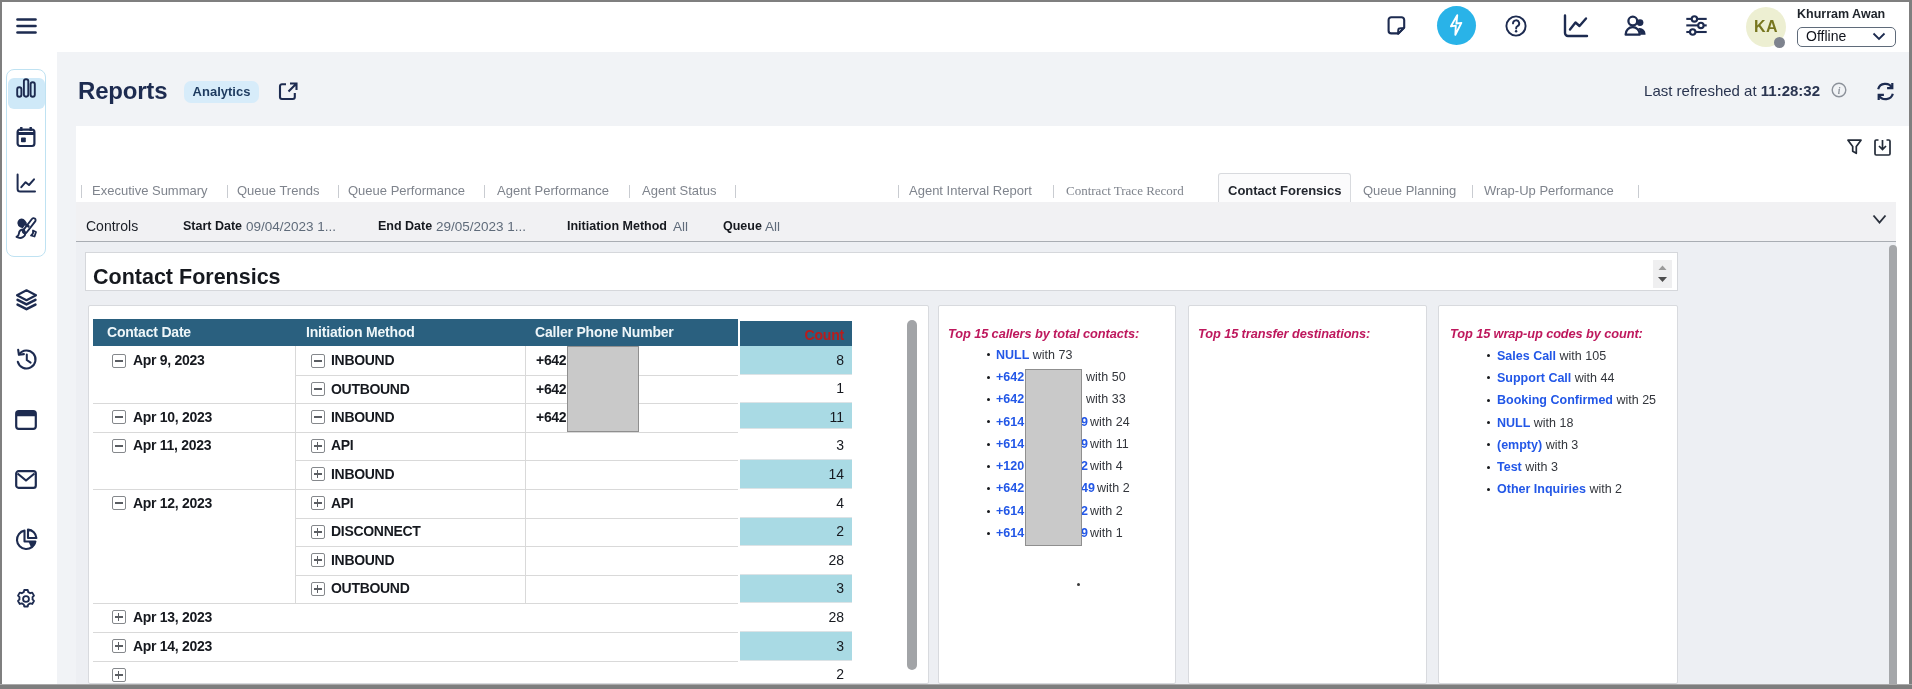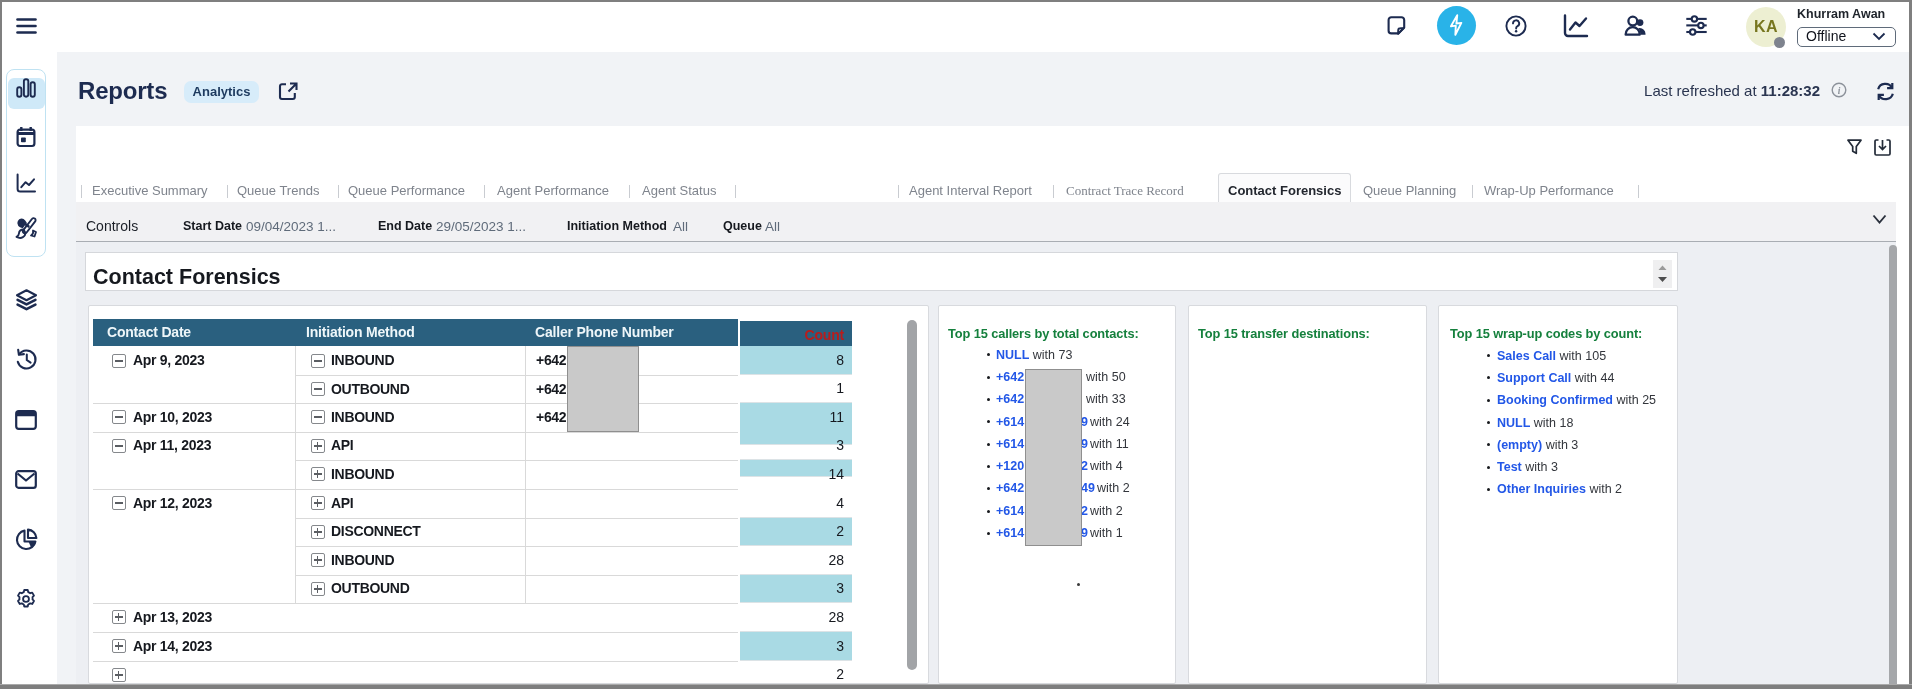--- a/index.html
+++ b/index.html
@@ -15,21 +15,21 @@
   .vl{position:absolute;width:1px;background:#d9d9d9;}
   .ebox{position:absolute;width:14px;height:14px;border:1.5px solid #85888c;border-radius:2px;box-sizing:border-box;background:#fff;}
   .ebox i{position:absolute;left:2px;right:2px;top:5px;height:1.8px;background:#5b5e63;}
   .ebox u{position:absolute;left:4.6px;top:2px;bottom:2px;width:1.8px;background:#5b5e63;text-decoration:none;}
   .trow{position:absolute;left:93px;font-weight:bold;font-size:14px;letter-spacing:-0.3px;color:#16191f;white-space:nowrap;}
   .cnt{position:absolute;left:740px;width:112px;box-sizing:border-box;border-bottom:1px solid #dce3e6;font-size:14px;color:#16191f;text-align:right;padding-right:8px;}
   .blue{background:#a9dae4;}
   .bul{position:absolute;width:3.4px;height:3.4px;border-radius:50%;background:#17191d;}
   .itm{position:absolute;font-size:12.5px;color:#33363c;white-space:nowrap;height:15px;line-height:15px;}
   .lnk{color:#2257e7;font-weight:bold;}
-  .ptitle{position:absolute;font-size:12.8px;font-weight:bold;color:#15803d;white-space:nowrap;letter-spacing:-0.1px;}
+  .ptitle{position:absolute;font-size:12.8px;font-weight:bold;color:#be185d;white-space:nowrap;letter-spacing:-0.1px;font-style:italic;}
 </style>
 </head>
 <body>
 
 <div class="abs" style="left:57px;top:52px;width:1853px;height:637px;background:#f1f3f6;"></div>
 
 <div class="abs" style="left:2px;top:2px;width:1908px;height:50px;background:#fff;"></div>
 <div id="nav-icons">
 
   <svg class="abs" style="left:16px;top:16px;" width="21" height="20" viewBox="0 0 21 20">
@@ -248,23 +248,23 @@
   <div id="table">
     <div class="abs" style="left:93px;top:319px;width:645px;height:27px;background:#2a607f;"></div>
     <div class="abs" style="left:740px;top:321px;width:112px;height:25px;background:#2a607f;"></div>
     <div class="abs" style="left:107px;top:324px;height:17px;line-height:17px;font-size:14px;letter-spacing:-0.2px;font-weight:bold;color:#eef6f9;">Contact Date</div>
     <div class="abs" style="left:306px;top:324px;height:17px;line-height:17px;font-size:14px;letter-spacing:-0.2px;font-weight:bold;color:#eef6f9;">Initiation Method</div>
     <div class="abs" style="left:535px;top:324px;height:17px;line-height:17px;font-size:14px;letter-spacing:-0.2px;font-weight:bold;color:#eef6f9;">Caller Phone Number</div>
     <div class="abs" style="left:740px;top:327px;width:104px;height:17px;line-height:17px;font-size:14px;letter-spacing:-0.2px;font-weight:bold;color:#b91c1c;text-align:right;">Count</div>
 
     <div class="cnt blue" style="top:346px;height:29px;line-height:28px;">8</div>
     <div class="cnt" style="top:375px;height:28px;line-height:27px;">1</div>
-    <div class="cnt blue" style="top:403px;height:42px;line-height:28px;">11</div>
+    <div class="cnt blue" style="top:403px;height:26px;line-height:28px;">11</div>
     <div class="cnt" style="top:432px;height:28px;line-height:27px;">3</div>
-    <div class="cnt blue" style="top:460px;height:17px;line-height:28px;">14</div>
+    <div class="cnt blue" style="top:460px;height:29px;line-height:28px;">14</div>
     <div class="cnt" style="top:489px;height:29px;line-height:28px;">4</div>
     <div class="cnt blue" style="top:518px;height:28px;line-height:27px;">2</div>
     <div class="cnt" style="top:546px;height:29px;line-height:28px;">28</div>
     <div class="cnt blue" style="top:575px;height:28px;line-height:27px;">3</div>
     <div class="cnt" style="top:603px;height:29px;line-height:28px;">28</div>
     <div class="cnt blue" style="top:632px;height:29px;line-height:28px;">3</div>
     <div class="cnt" style="top:661px;height:28px;line-height:27px;">2</div>
 
     <div class="hl" style="left:93px;top:403px;width:645px;"></div>
     <div class="hl" style="left:93px;top:432px;width:645px;"></div>

